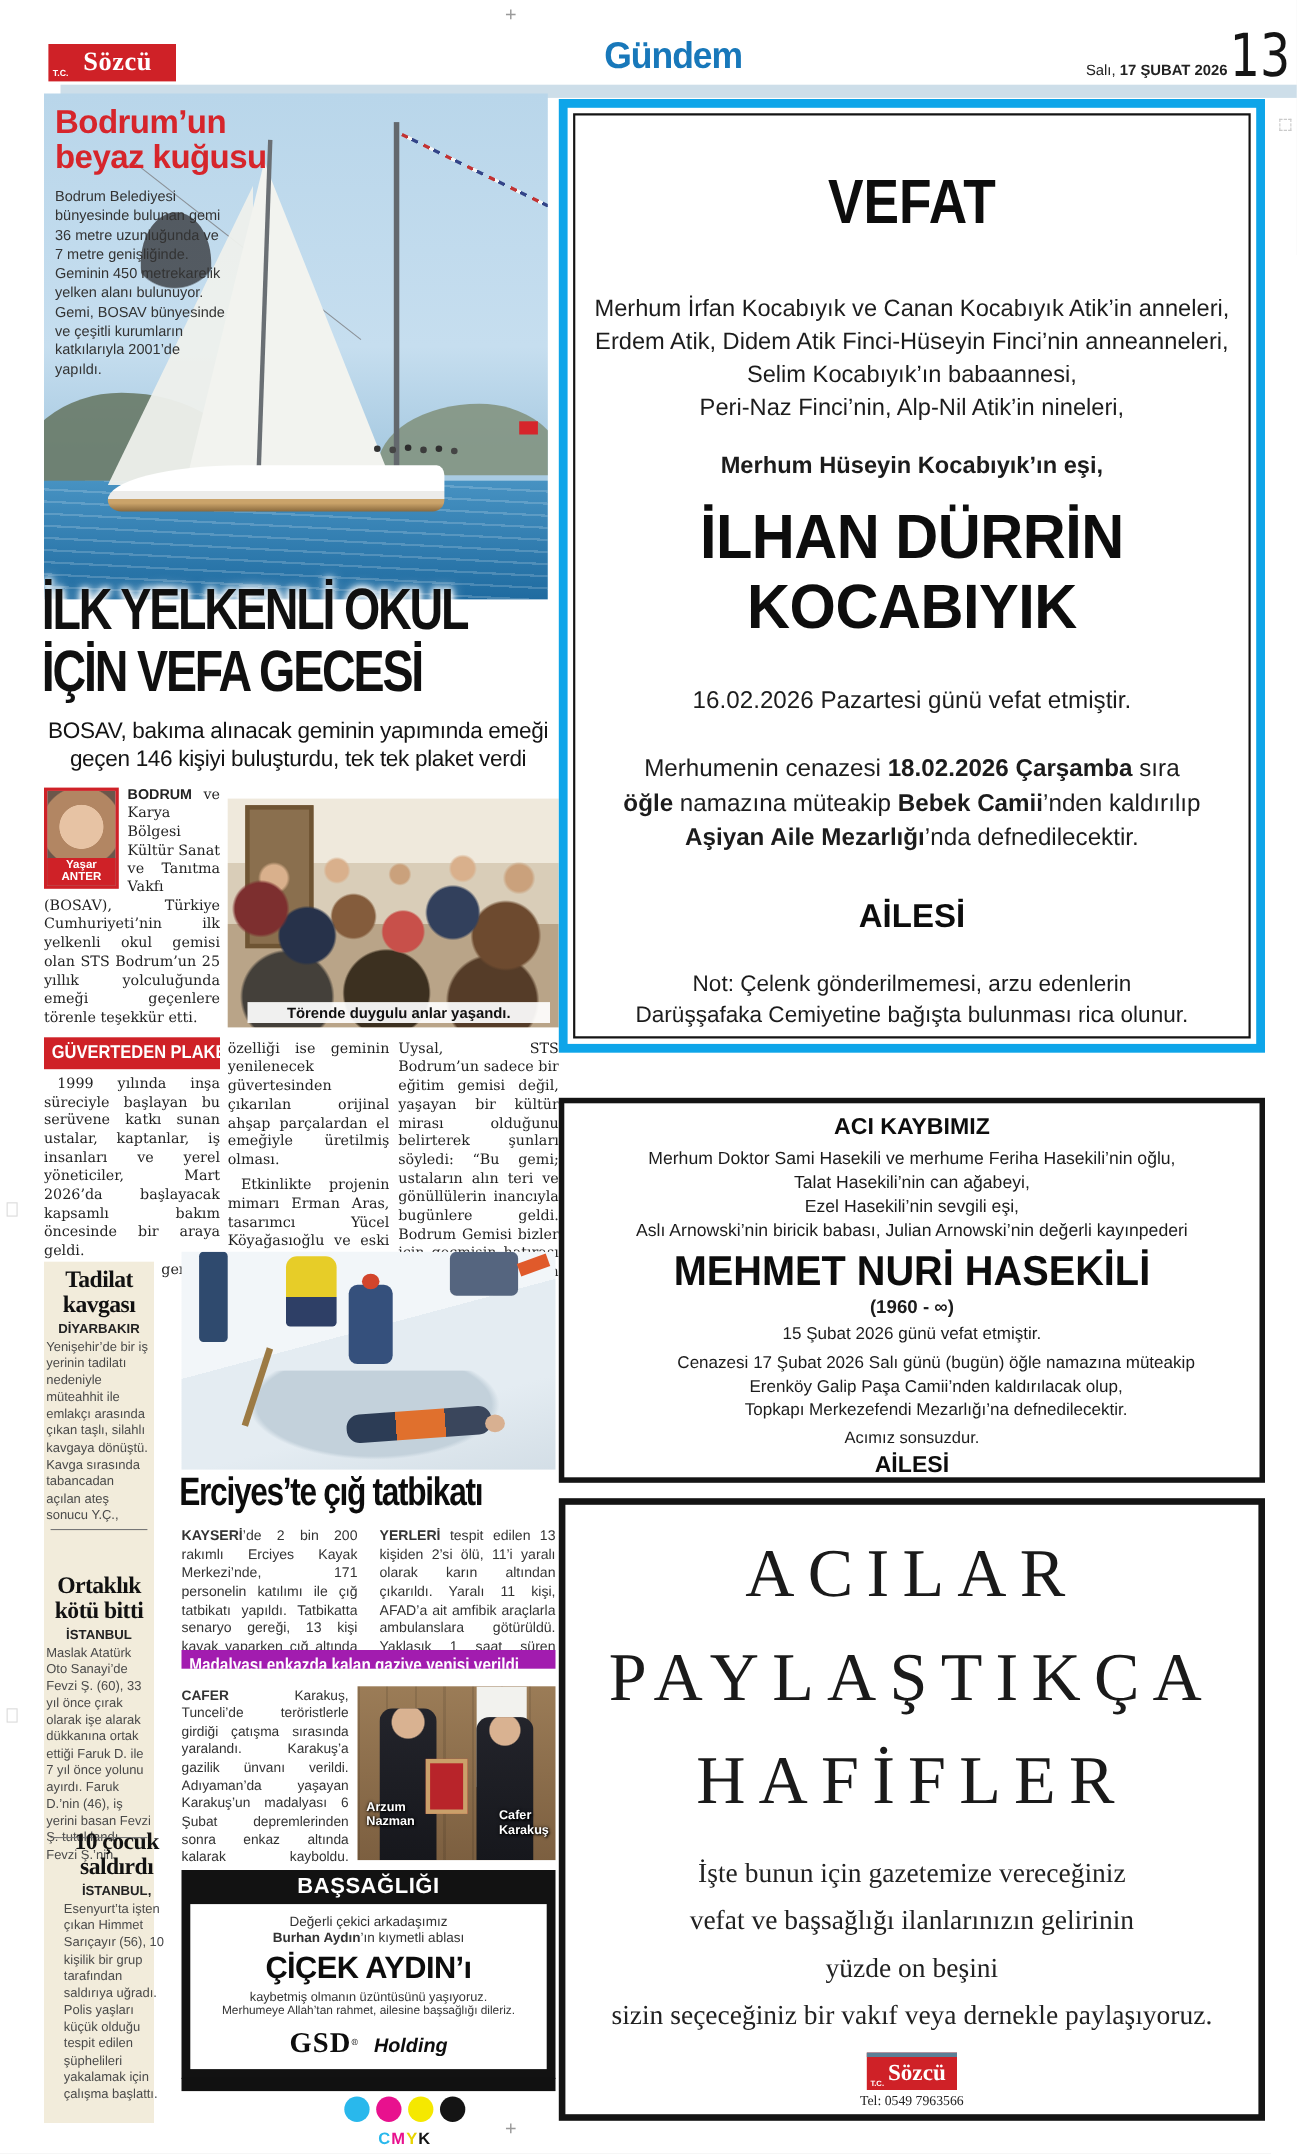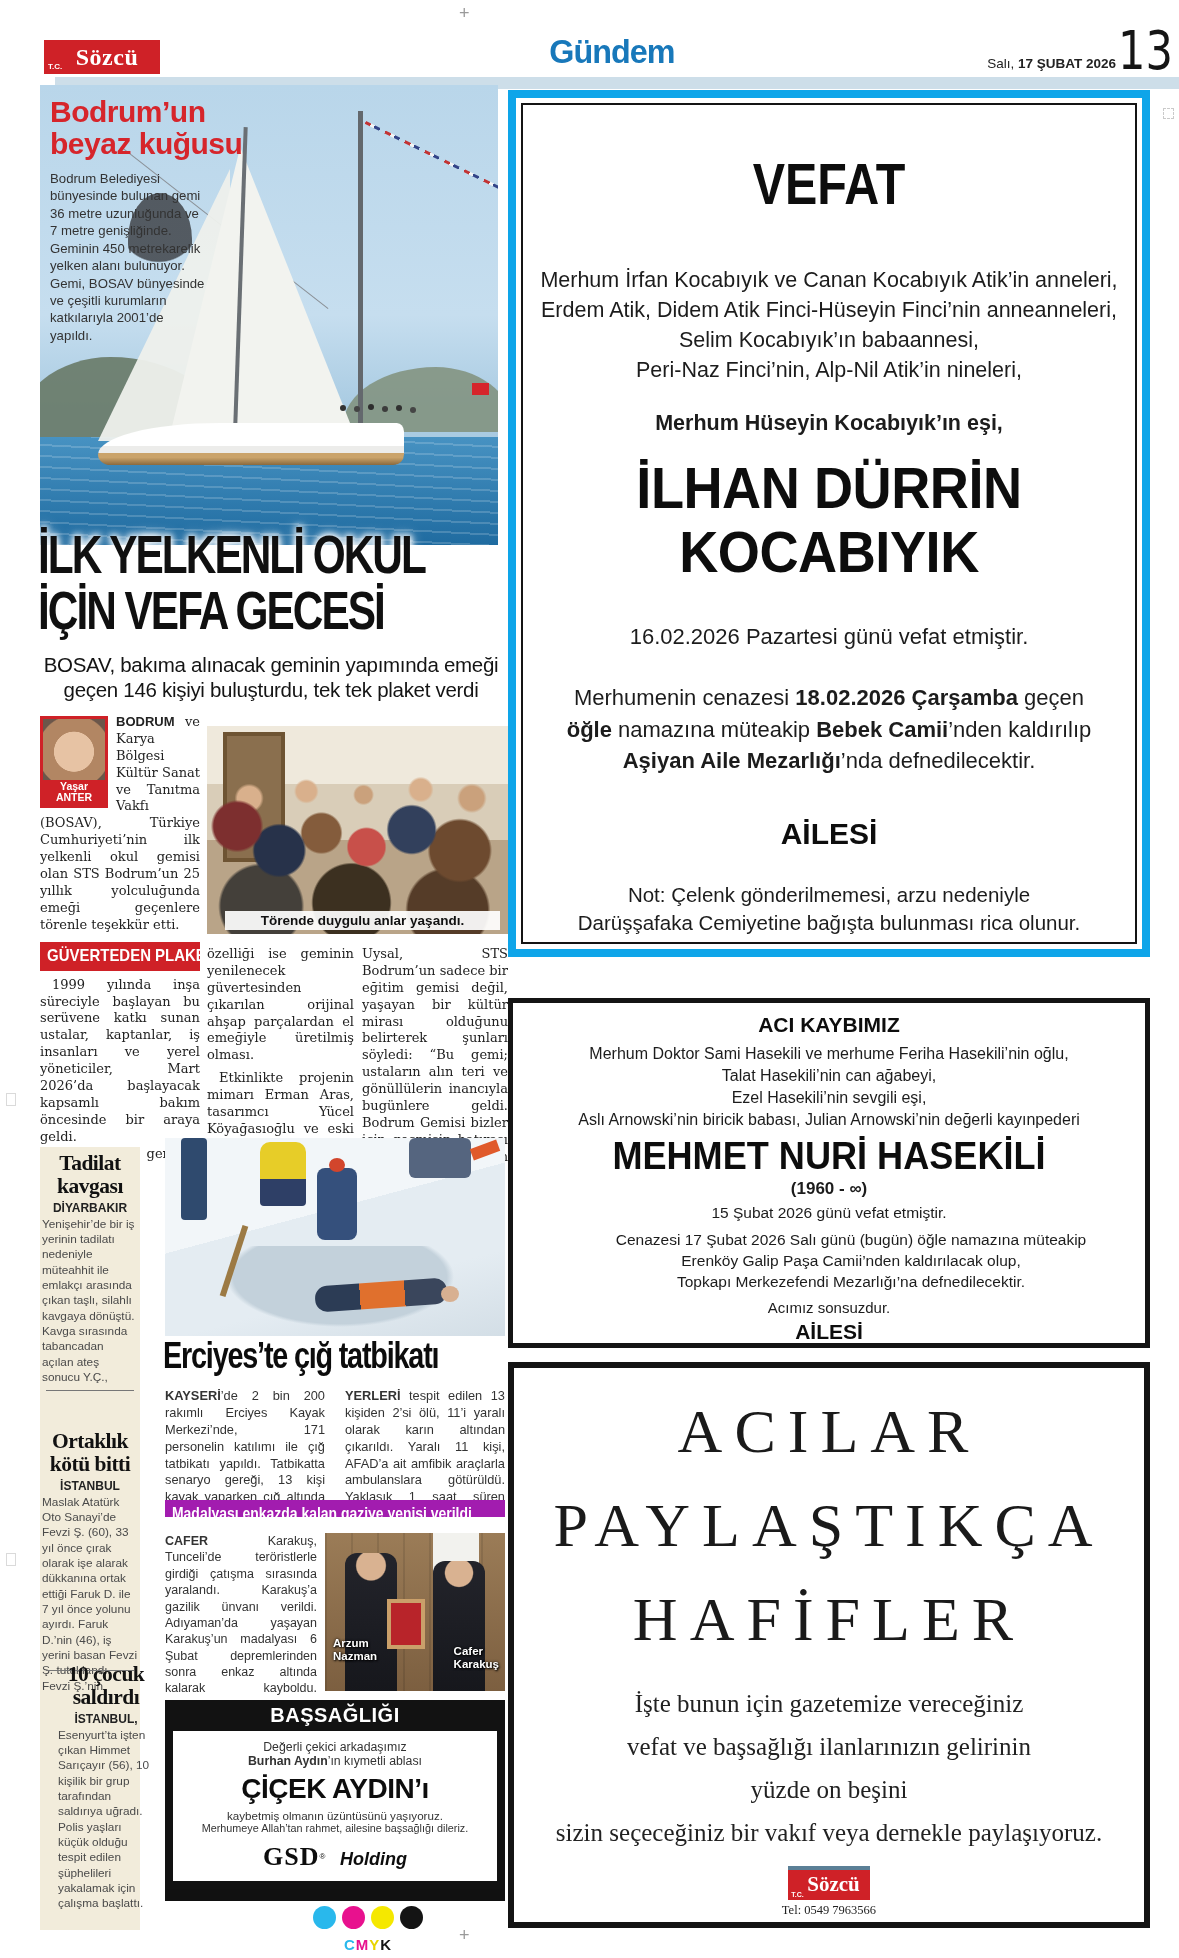--- a/index.html
+++ b/index.html
@@ -374,27 +374,27 @@
       <div>Selim Kocabıyık’ın babaannesi,</div>
       <div>Peri-Naz Finci’nin, Alp-Nil Atik’in nineleri,</div>
     </div>
     <div class="v1-spouse">Merhum Hüseyin Kocabıyık’ın eşi,</div>
     <div class="v1-name">
       <div>İLHAN DÜRRİN</div>
       <div>KOCABIYIK</div>
     </div>
     <div class="v1-death">16.02.2026 Pazartesi günü vefat etmiştir.</div>
     <div class="v1-funeral">
-      <div><span>Merhumenin cenazesi </span><b>18.02.2026 Çarşamba</b><span> geçen</span></div>
+      <div><span>Merhumenin cenazesi </span><b>18.02.2026 Çarşamba</b><span> sıra</span></div>
       <div><b>öğle</b><span> namazına müteakip </span><b>Bebek Camii</b><span>’nden kaldırılıp</span></div>
       <div><b>Aşiyan Aile Mezarlığı</b><span>’nda defnedilecektir.</span></div>
     </div>
     <div class="v1-family">AİLESİ</div>
     <div class="v1-note">
-      <div>Not: Çelenk gönderilmemesi, arzu nedeniyle</div>
+      <div>Not: Çelenk gönderilmemesi, arzu edenlerin</div>
       <div>Darüşşafaka Cemiyetine bağışta bulunması rica olunur.</div>
     </div>
   </div>
 
   <div class="abs obit box2">
     <div class="v2-title">ACI KAYBIMIZ</div>
     <div class="v2-rels">
       <div>Merhum Doktor Sami Hasekili ve merhume Feriha Hasekili’nin oğlu,</div>
       <div>Talat Hasekili’nin can ağabeyi,</div>
       <div>Ezel Hasekili’nin sevgili eşi,</div>

